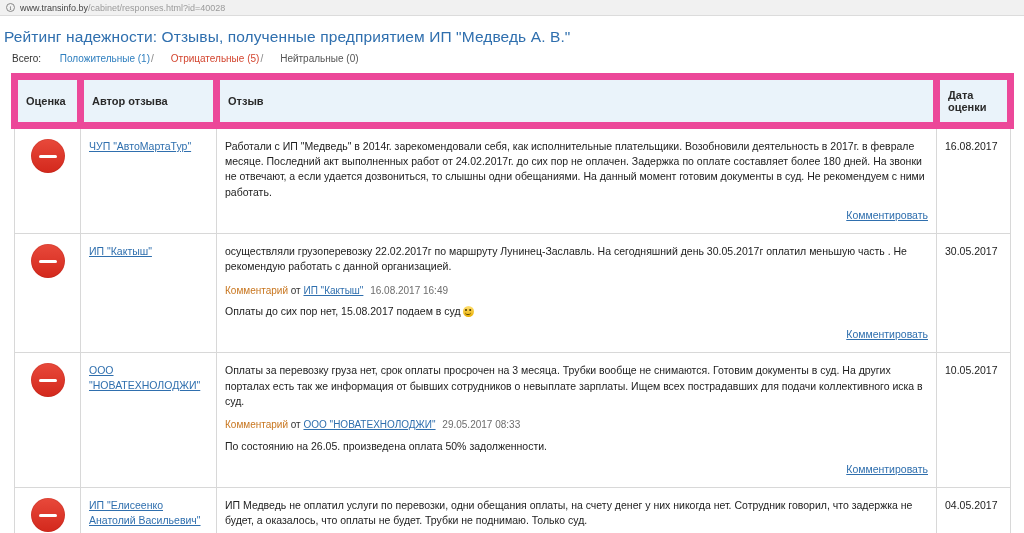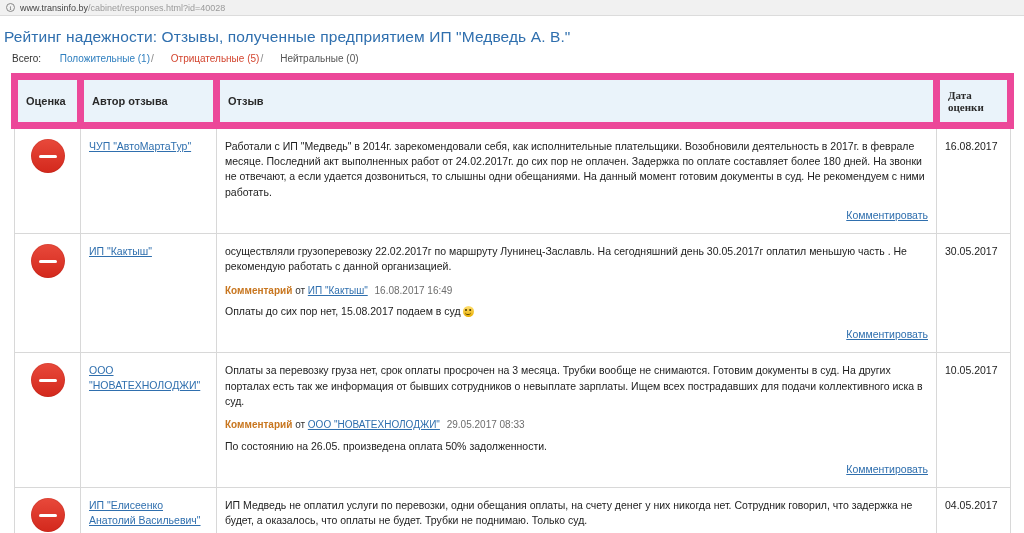--- a/index.html
+++ b/index.html
@@ -72,21 +72,21 @@
     color: #2a2a2a;
     font-size: 11px;
     font-weight: bold;
     text-align: left;
     padding: 9px 8px;
     vertical-align: middle;
   }
   th.c-rating { width: 66px; text-align: center;}
   th.c-author { width: 136px; }
   th.c-review { }
-  th.c-date   { width: 74px; font-family: Liberation Serif, serif; }
+  th.c-date   { width: 74px; }
 
   table.reviews tbody td {
     border: 1px solid #d8d8d8;
     vertical-align: top;
     padding: 10px 8px;
     font-size: 10.5px;
     color: #222;
     line-height: 1.45;
   }
   td.rating-cell { text-align: center; vertical-align: middle; padding-top: 12px; }
@@ -119,21 +119,21 @@
     display: inline-block;
   }
 
   .review-text { margin: 0 0 0 0; }
 
   .comment-block { margin-top: 9px; }
   .comment-head {
     font-size: 10px;
     color: #333;
   }
-  .comment-label { color: #c8761f; font-weight: bold; }
+  .comment-label { color: #c8761f; font-weight: normal; }
   .comment-author {
     color: #2f6fae;
     text-decoration: underline;
   }
   .comment-date { color: #6d6d6d; padding-left: 4px; }
   .comment-body { margin-top: 6px; font-size: 10.5px; color: #222; }
 
   .smiley {
     display: inline-block;
     width: 11px; height: 11px;

